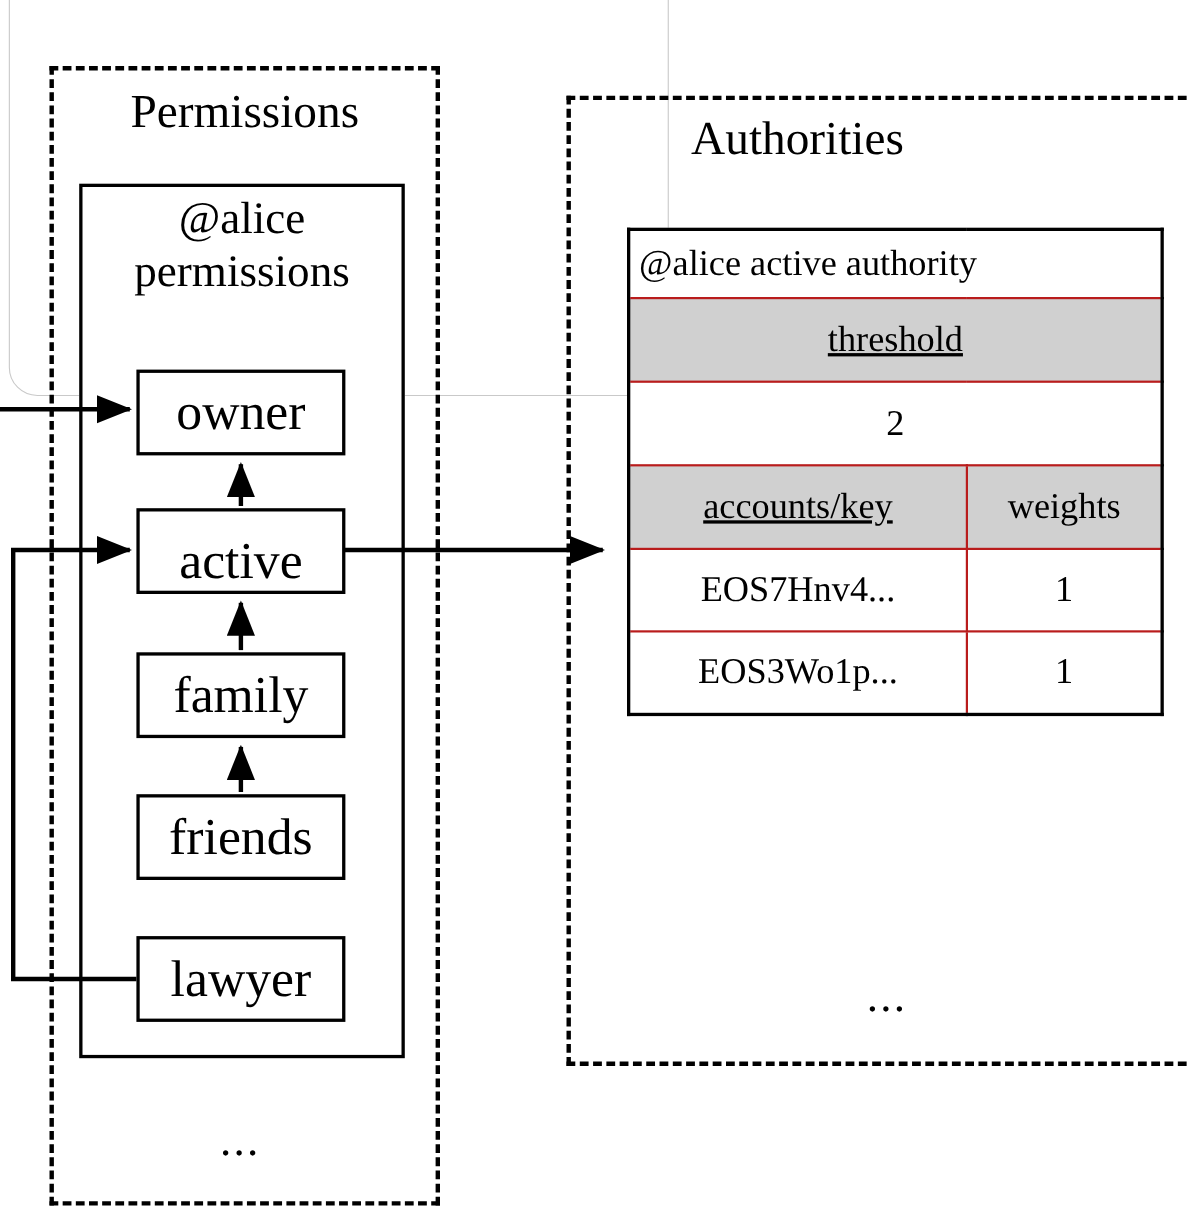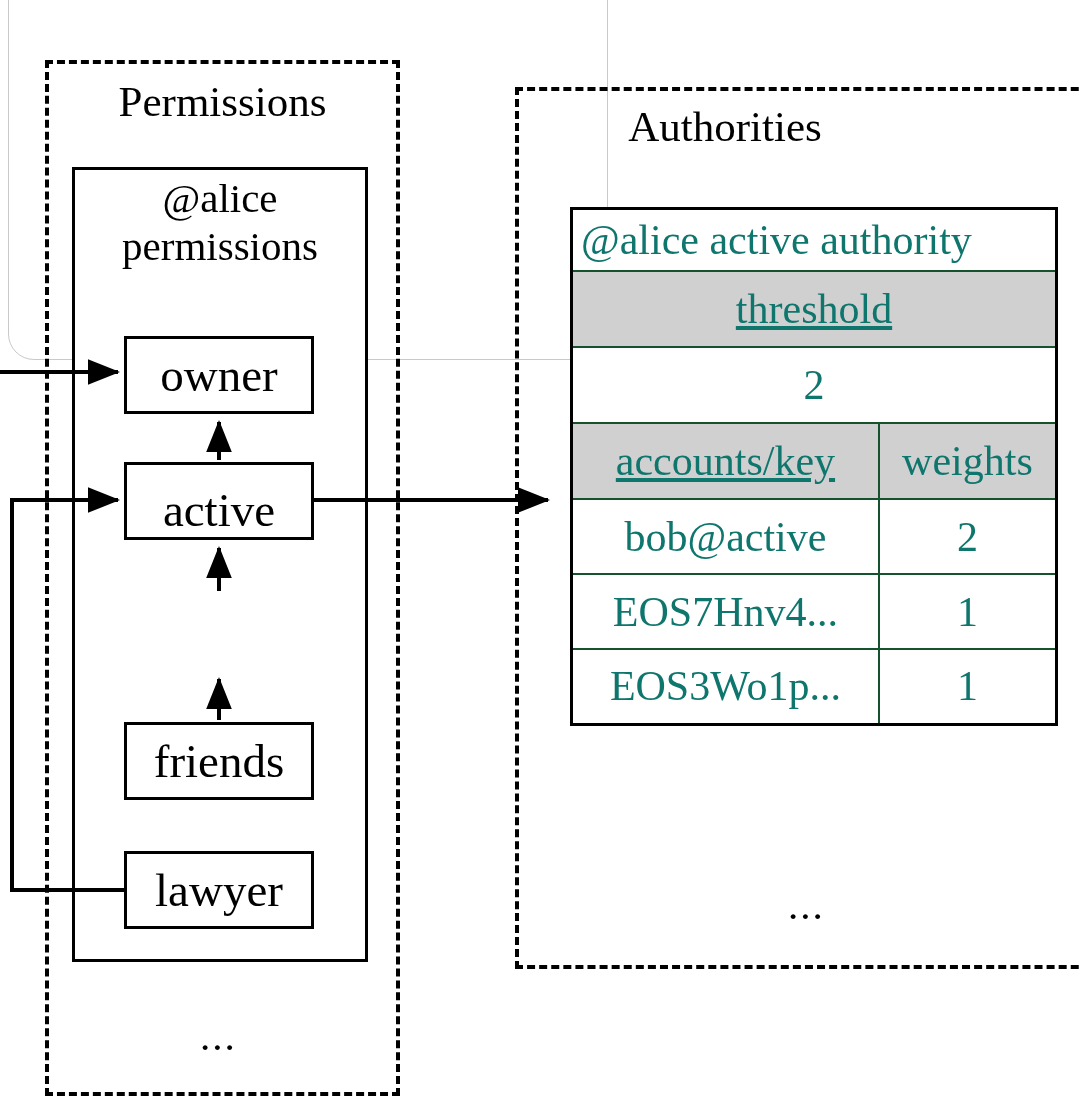--- a/index.html
+++ b/index.html
@@ -115,24 +115,24 @@
     position: absolute;
     left: 570px;
     top: 207px;
     width: 488px;
     border: 3px solid #000;
     box-sizing: border-box;
     border-collapse: collapse;
     background: #ffffff;
   }
   #authorities-table td {
-    border: 2px solid #14532d;
-    font-size: 42px;
+    border: 2px solid #b91c1c;
+    font-size: 33px;
     text-align: center;
-    color: #0f766e;
+    color: #000000;
     padding: 0;
     white-space: nowrap;
     overflow: visible;
   }
   .tbl-title-cell {
     height: 60px;
     text-align: left !important;
     padding-left: 8px !important;
   }
   .tbl-title-cell span {
@@ -174,20 +174,23 @@
     <div id="alice-permissions-label">@alice
 permissions</div>
   </div>
 
   <div class="perm-box" id="perm-owner">
     <span>owner</span>
   </div>
   <div class="perm-box" id="perm-active">
     <span>active</span>
   </div>
+  <div class="perm-box" id="perm-family">
+    <span>family</span>
+  </div>
   <div class="perm-box" id="perm-friends">
     <span>friends</span>
   </div>
   <div class="perm-box" id="perm-lawyer">
     <span>lawyer</span>
   </div>
 
   <div class="ellipsis" id="permissions-ellipsis">...</div>
 
   <div class="dashed-panel" id="authorities-panel">
@@ -205,24 +208,20 @@
         <td class="hdr" colspan="2">threshold</td>
       </tr>
       <tr>
         <td class="val" colspan="2">2</td>
       </tr>
       <tr>
         <td class="hdr col-acct">accounts/key</td>
         <td class="hdr col-wt">
           <span class="overflow-text">weights</span>
         </td>
-      </tr>
-      <tr class="row-h">
-        <td class="col-acct">bob@active</td>
-        <td class="col-wt">2</td>
       </tr>
       <tr class="row-h">
         <td class="col-acct">EOS7Hnv4...</td>
         <td class="col-wt">1</td>
       </tr>
       <tr class="row-h">
         <td class="col-acct">EOS3Wo1p...</td>
         <td class="col-wt">1</td>
       </tr>
     </tbody>

